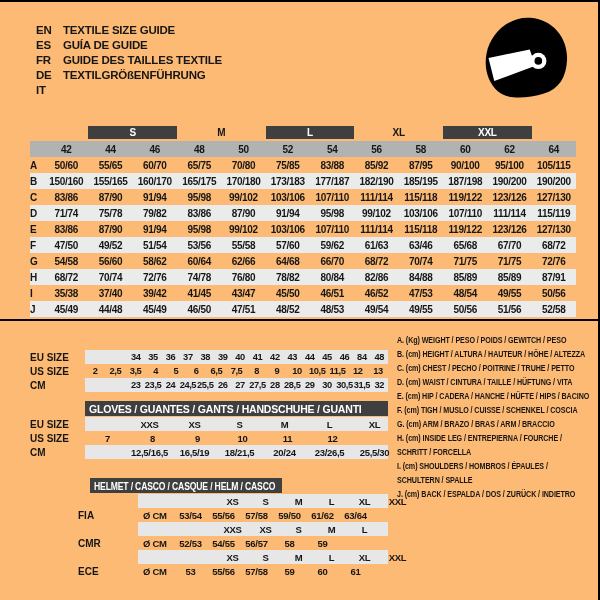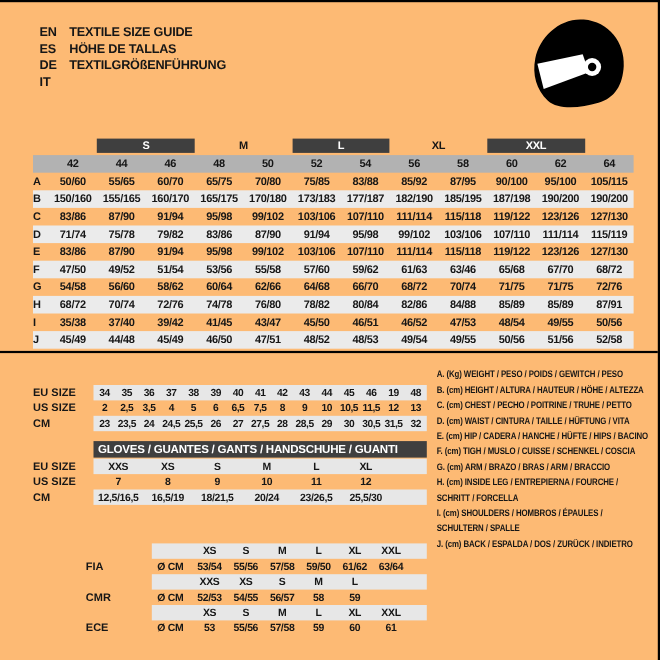--- a/index.html
+++ b/index.html
@@ -37,21 +37,21 @@
   .spacer55 { width:55px; flex:none; }
   .spacer60 { width:60px; flex:none; }
   .titlebar { background:var(--c-dark,#3f3f3f); color:#fff; display:flex; align-items:center;
               padding-left:4px; font-size:10.5px; font-weight:700; letter-spacing:-0.2px; white-space:nowrap; overflow:hidden; }
   .tb-shoes, .tb-gloves { width:303px; }
   .tb-helmet { width:192px; }
   .cond { display:inline-block; transform:scaleX(0.82); transform-origin:0 50%; white-space:nowrap; }
   .subrow { display:flex; height:14px; }
   .sublab { width:55px; flex:none; display:flex; align-items:center; font-size:10px; font-weight:700; }
   .sublab.hl { width:60px; font-size:10px;margin-left:48px; }
-  .shaded { background:var(--c-shade,#e7e7e7); }
+  .shaded { background:var(--c-shade,#e7e7e7);padding-left:42px; }
   .grid-shoes  { display:grid; grid-template-columns:repeat(15,1fr); width:303px; }
   .grid-gloves { display:grid; grid-template-columns:repeat(6,45px) 1fr; width:303px; }
   .grid-helmet { display:grid; grid-template-columns:36px repeat(6,33px) 1fr; width:250px; }
   .subbody .cell { font-size:9.5px; }
   .grid-shoes .cell { font-size:9.3px; letter-spacing:-0.4px; }
   .unit { justify-content:flex-start; padding-left:5px; }
 
   
   .legend { position:absolute; left:397px; top:331px; width:238px;
             transform:scaleX(0.83); transform-origin:0 0;
@@ -63,21 +63,25 @@
 
 <div class="page">
 
   <div class="langs" id="langs">
       <div class="lang-line">
         <div class="lang-code">EN</div>
         <div class="lang-label">TEXTILE SIZE GUIDE</div>
       </div>
       <div class="lang-line">
         <div class="lang-code">ES</div>
-        <div class="lang-label">HÖHE DE TALLAS</div>
+        <div class="lang-label">GUÍA DE GUIDE</div>
+      </div>
+      <div class="lang-line">
+        <div class="lang-code">FR</div>
+        <div class="lang-label">GUIDE DES TAILLES TEXTILE</div>
       </div>
       <div class="lang-line">
         <div class="lang-code">DE</div>
         <div class="lang-label">TEXTILGRÖßENFÜHRUNG</div>
       </div>
       <div class="lang-line">
         <div class="lang-code">IT</div>
       </div>
     </div>
 
@@ -283,21 +287,21 @@
             <div class="cell">37</div>
             <div class="cell">38</div>
             <div class="cell">39</div>
             <div class="cell">40</div>
             <div class="cell">41</div>
             <div class="cell">42</div>
             <div class="cell">43</div>
             <div class="cell">44</div>
             <div class="cell">45</div>
             <div class="cell">46</div>
-            <div class="cell">19</div>
+            <div class="cell">84</div>
             <div class="cell">48</div>
           </div>
         </div>
         <div class="subrow">
           <div class="sublab">US SIZE</div>
           <div class="subbody grid-shoes">
             <div class="cell">2</div>
             <div class="cell">2,5</div>
             <div class="cell">3,5</div>
             <div class="cell">4</div>
@@ -375,20 +379,23 @@
             <div class="cell">23/26,5</div>
             <div class="cell">25,5/30</div>
           </div>
         </div>
       </div>
   </div>
 
   <div class="subtable" style="top:476px">
     <div class="sub-title">
       <div class="spacer60"></div>
+      <div class="titlebar tb-helmet">
+        <span class="cond">HELMET / CASCO / CASQUE / HELM / CASCO</span>
+      </div>
     </div>
     <div id="helmet-rows">
         <div class="subrow">
           <div class="sublab hl"></div>
           <div class="subbody grid-helmet shaded">
             <div class="cell unit"></div>
             <div class="cell">XS</div>
             <div class="cell">S</div>
             <div class="cell">M</div>
             <div class="cell">L</div>

